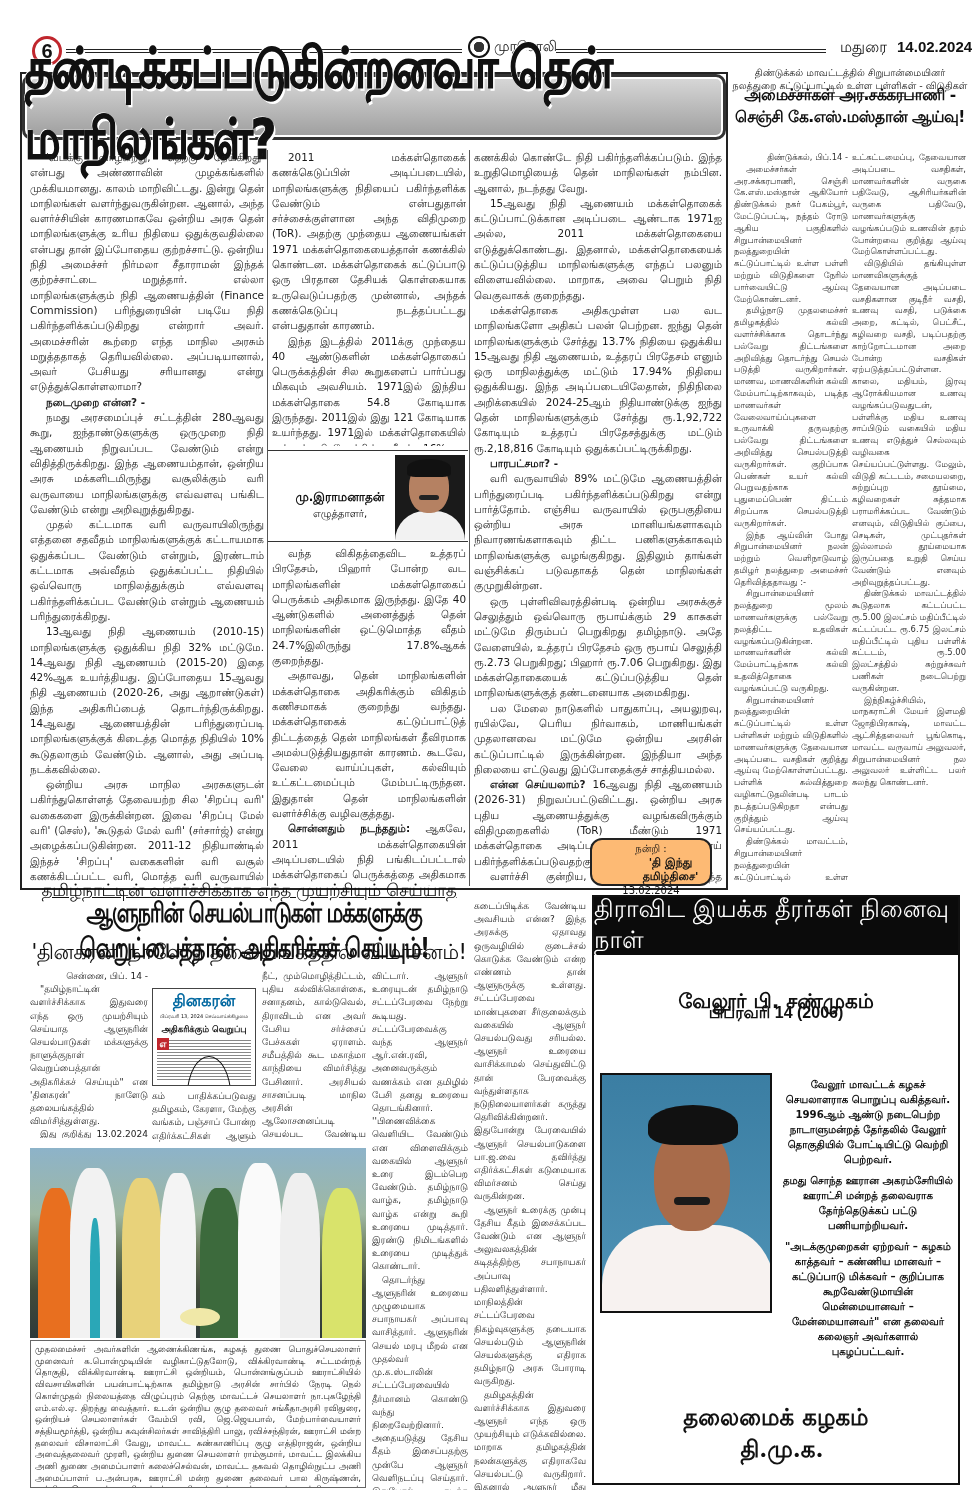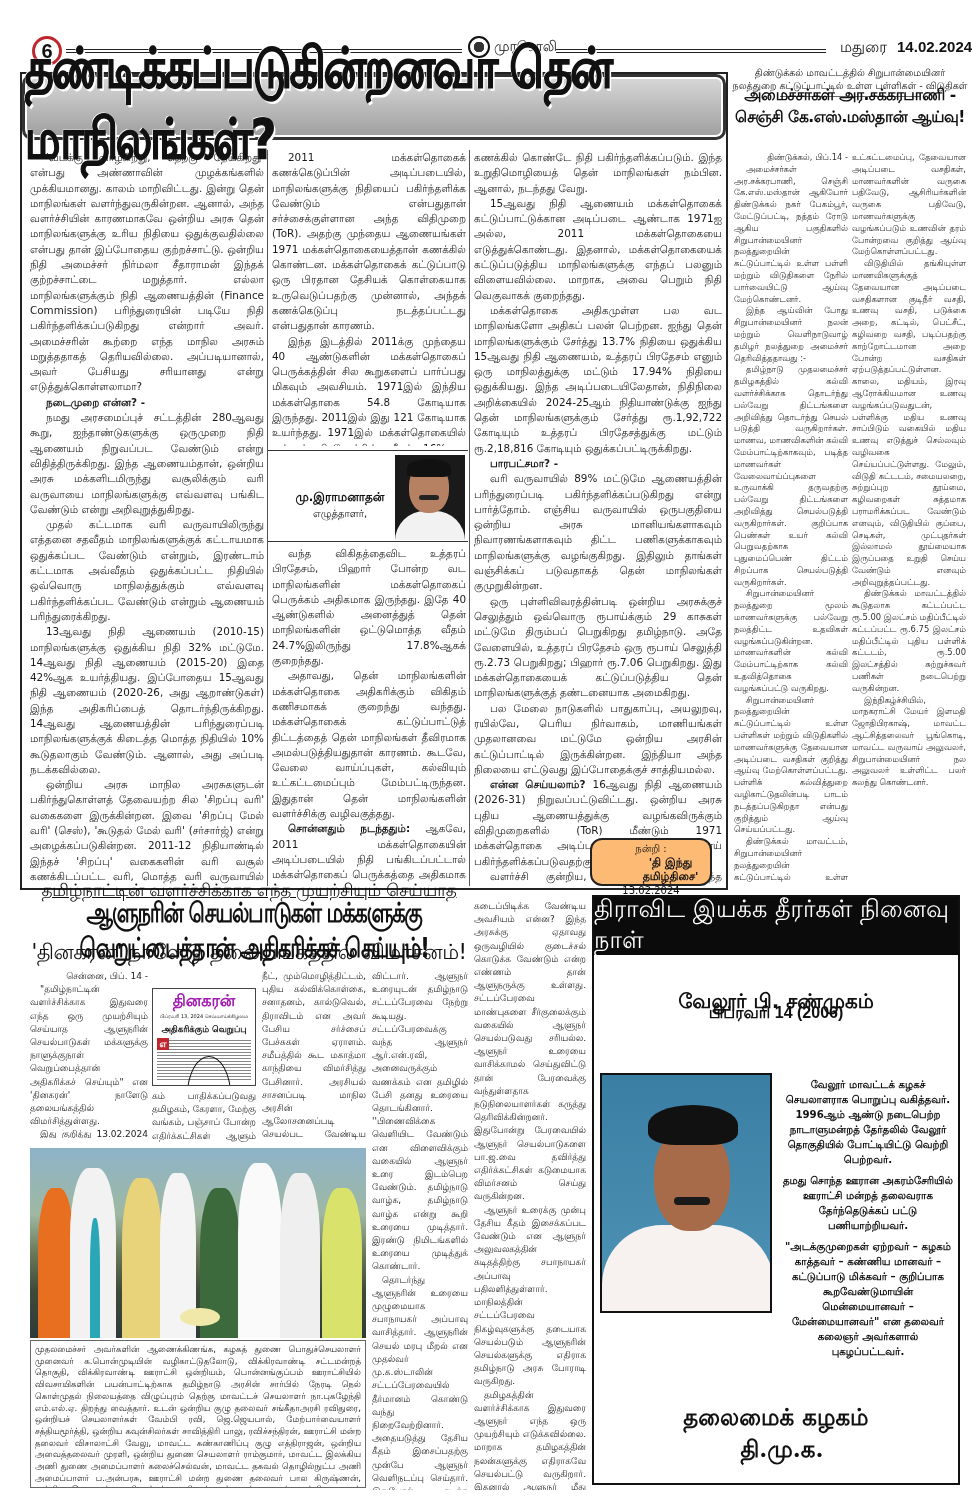--- a/index.html
+++ b/index.html
@@ -78,21 +78,21 @@
 
   
   .bl-kicker { left: 30px; top: 880px; width: 438px; text-align: center; font-size: 17px; text-decoration: underline; letter-spacing: -0.3px; }
   .bl-head { left: 24px; top: 905px; width: 460px; text-align: center; font: 900 21px "DejaVu Sans", sans-serif; letter-spacing: -1.3px; transform: scaleY(1.3); }
   .bl-sub { left: 30px; top: 940px; width: 438px; text-align: center; font: 21px "DejaVu Sans", sans-serif; letter-spacing: -0.5px; }
   .bl-col { font-size: 9px; line-height: 13.2px; text-align: justify; color: #222; overflow: hidden; }
   .bl-col p { text-indent: 10px; }
   .clip {
     left: 152px; top: 988px; width: 104px; height: 98px; border: 1px solid #444; background: #fff; overflow: hidden;
   }
-  .clip-title { text-align: center; font: 900 16px "DejaVu Sans", sans-serif; color: #a21caf; margin-top: 2px; }
+  .clip-title { text-align: center; font: 900 16px "DejaVu Sans", sans-serif; color: #0369a1; margin-top: 2px; }
   .clip-sub { text-align: center; font-size: 5px; margin-top: 1px; }
   .clip-head { text-align: center; font: bold 8.5px "DejaVu Sans", sans-serif; margin-top: 4px; }
   .clip-lines { margin: 3px 4px 0; height: 44px; background: repeating-linear-gradient(#fff 0, #fff 2px, #888 2px, #888 3px); position: relative; }
   .clip-drop { position: absolute; left: 0; top: 0; width: 12px; height: 12px; background: #c0262d; color: #fff; font-size: 9px; font-weight: bold; text-align: center; line-height: 12px; }
   .clip-oval { position: absolute; left: 30px; top: 18px; width: 44px; height: 78px; border: 1px solid #111; border-radius: 50%; }
 
   .photo {
     left: 30px; top: 1148px; width: 336px; height: 190px; overflow: hidden;
     background: linear-gradient(180deg, #8db3c9 0%, #9fb8a2 35%, #6a7a5a 55%, #404a3a 75%, #2e3a3a 100%);
   }
@@ -168,22 +168,22 @@
   <div class="src">'தி இந்து தமிழ்திசை'</div>
   <div>13.02.2024</div>
 </div>
 
 <div class="abs rt-kicker">திண்டுக்கல் மாவட்டத்தில் சிறுபான்மையினர் நலத்துறை கட்டுப்பாட்டில் உள்ள பள்ளிகள் - விடுதிகள்</div>
 <div class="abs rt-kicker-rule"></div>
 <div class="abs rt-head">அமைச்சர்கள் அர.சக்கரபாணி - செஞ்சி கே.எஸ்.மஸ்தான் ஆய்வு!</div>
 <div class="abs rt-col" id="rc1" style="left:734px;top:152px;width:114px;height:730px;">
     <p style="text-align: right; text-indent: 0px;">திண்டுக்கல், பிப்.14 -</p>
     <p>அமைச்சர்கள் அர.சக்கரபாணி, செஞ்சி கே.எஸ்.மஸ்தான் ஆகியோர் திண்டுக்கல் நகர் பேகம்பூர், மேட்டுப்பட்டி, நத்தம் ரோடு ஆகிய பகுதிகளில் சிறுபான்மையினர் நலத்துறையின் கட்டுப்பாட்டில் உள்ள பள்ளி மற்றும் விடுதிகளை நேரில் பார்வையிட்டு ஆய்வு மேற்கொண்டனர்.</p>
+    <p>தமிழ்நாடு முதலமைச்சர் தமிழகத்தில் கல்வி வளர்ச்சிக்காக தொடர்ந்து பல்வேறு திட்டங்களை அறிவித்து தொடர்ந்து செயல் படுத்தி வருகிறார்கள். மாணவ, மாணவிகளின் கல்வி மேம்பாட்டிற்காகவும், படித்த மாணவர்கள் வேலைவாய்ப்புகளை உருவாக்கி தருவதற்கு பல்வேறு திட்டங்களை அறிவித்து செயல்படுத்தி வருகிறார்கள். குறிப்பாக பெண்கள் உயர் கல்வி பெறுவதற்காக புதுமைப்பெண் திட்டம் சிறப்பாக செயல்படுத்தி வருகிறார்கள்.</p>
     <p>இந்த ஆய்வின் போது சிறுபான்மையினர் நலன் மற்றும் வெளிநாடுவாழ் தமிழர் நலத்துறை அமைச்சர் தெரிவித்ததாவது :-</p>
-    <p>தமிழ்நாடு முதலமைச்சர் தமிழகத்தில் கல்வி வளர்ச்சிக்காக தொடர்ந்து பல்வேறு திட்டங்களை அறிவித்து தொடர்ந்து செயல் படுத்தி வருகிறார்கள். மாணவ, மாணவிகளின் கல்வி மேம்பாட்டிற்காகவும், படித்த மாணவர்கள் வேலைவாய்ப்புகளை உருவாக்கி தருவதற்கு பல்வேறு திட்டங்களை அறிவித்து செயல்படுத்தி வருகிறார்கள். குறிப்பாக பெண்கள் உயர் கல்வி பெறுவதற்காக புதுமைப்பெண் திட்டம் சிறப்பாக செயல்படுத்தி வருகிறார்கள்.</p>
     <p>சிறுபான்மையினர் நலத்துறை மூலம் மாணவர்களுக்கு பல்வேறு நலத்திட்ட உதவிகள் வழங்கப்படுகின்றன. மாணவர்களின் கல்வி மேம்பாட்டிற்காக கல்வி உதவித்தொகை வழங்கப்பட்டு வருகிறது.</p>
     <p>சிறுபான்மையினர் நலத்துறையின் கட்டுப்பாட்டில் உள்ள பள்ளிகள் மற்றும் விடுதிகளில் மாணவர்களுக்கு தேவையான அடிப்படை வசதிகள் குறித்து ஆய்வு மேற்கொள்ளப்பட்டது. பள்ளிக் கல்வித்துறை வழிகாட்டுதலின்படி பாடம் நடத்தப்படுகிறதா என்பது குறித்தும் ஆய்வு செய்யப்பட்டது.</p>
     <p>திண்டுக்கல் மாவட்டம், சிறுபான்மையினர் நலத்துறையின் கட்டுப்பாட்டில் உள்ள பள்ளிகளில் மாணவர்களுக்கு தேவையான உட்கட்டமைப்பு வசதிகளை மேம்படுத்தவும், மாணவ, மாணவிகளுக்கு மதிய உணவு திட்டம் சிறப்பாக செயல்படுத்தவும் அறிவுறுத்தப்பட்டது.</p>
   </div>
 <div class="abs rt-col" id="rc2" style="left:852px;top:152px;width:114px;height:730px;">
     <p style="text-indent: 0px;">உட்கட்டமைப்பு, தேவையான அடிப்படை வசதிகள், மாணவர்களின் வருகை பதிவேடு, ஆசிரியர்களின் வருகை பதிவேடு, மாணவர்களுக்கு வழங்கப்படும் உணவின் தரம் போன்றவை குறித்து ஆய்வு மேற்கொள்ளப்பட்டது.</p>
     <p>விடுதியில் தங்கியுள்ள மாணவிகளுக்குத் தேவையான அடிப்படை வசதிகளான குடிநீர் வசதி, உணவு வசதி, படுக்கை அறை, கட்டில், பெட்சீட், கழிவறை வசதி, படிப்பதற்கு காற்றோட்டமான அறை போன்ற வசதிகள் ஏற்படுத்தப்பட்டுள்ளன. காலை, மதியம், இரவு ஆரோக்கியமான உணவு வழங்கப்படுவதுடன், பள்ளிக்கு மதிய உணவு சாப்பிடும் வகையில் மதிய உணவு எடுத்துச் செல்லவும் வழிவகை செய்யப்பட்டுள்ளது. மேலும், விடுதி கட்டடம், சமையலறை, சுற்றுப்புற தூய்மை, கழிவறைகள் சுத்தமாக பராமரிக்கப்பட வேண்டும் எனவும், விடுதியில் குப்பை, செடிகள், முட்புதர்கள் இல்லாமல் தூய்மையாக இருப்பதை உறுதி செய்ய வேண்டும் எனவும் அறிவுறுத்தப்பட்டது.</p>
     <p>திண்டுக்கல் மாவட்டத்தில் கூடுதலாக கட்டப்பட்ட ரூ.5.00 இலட்சம் மதிப்பீட்டில் கட்டப்பட்ட ரூ.6.75 இலட்சம் மதிப்பீட்டில் புதிய பள்ளிக் கட்டடம், ரூ.5.00 இலட்சத்தில் சுற்றுச்சுவர் பணிகள் நடைபெற்று வருகின்றன.</p>
     <p>இந்நிகழ்ச்சியில், மாநகராட்சி மேயர் இளமதி ஜோதிபிரகாஷ், மாவட்ட ஆட்சித்தலைவர் பூங்கொடி, மாவட்ட வருவாய் அலுவலர், சிறுபான்மையினர் நல அலுவலர் உள்ளிட்ட பலர் கலந்து கொண்டனர்.</p>
   </div>

